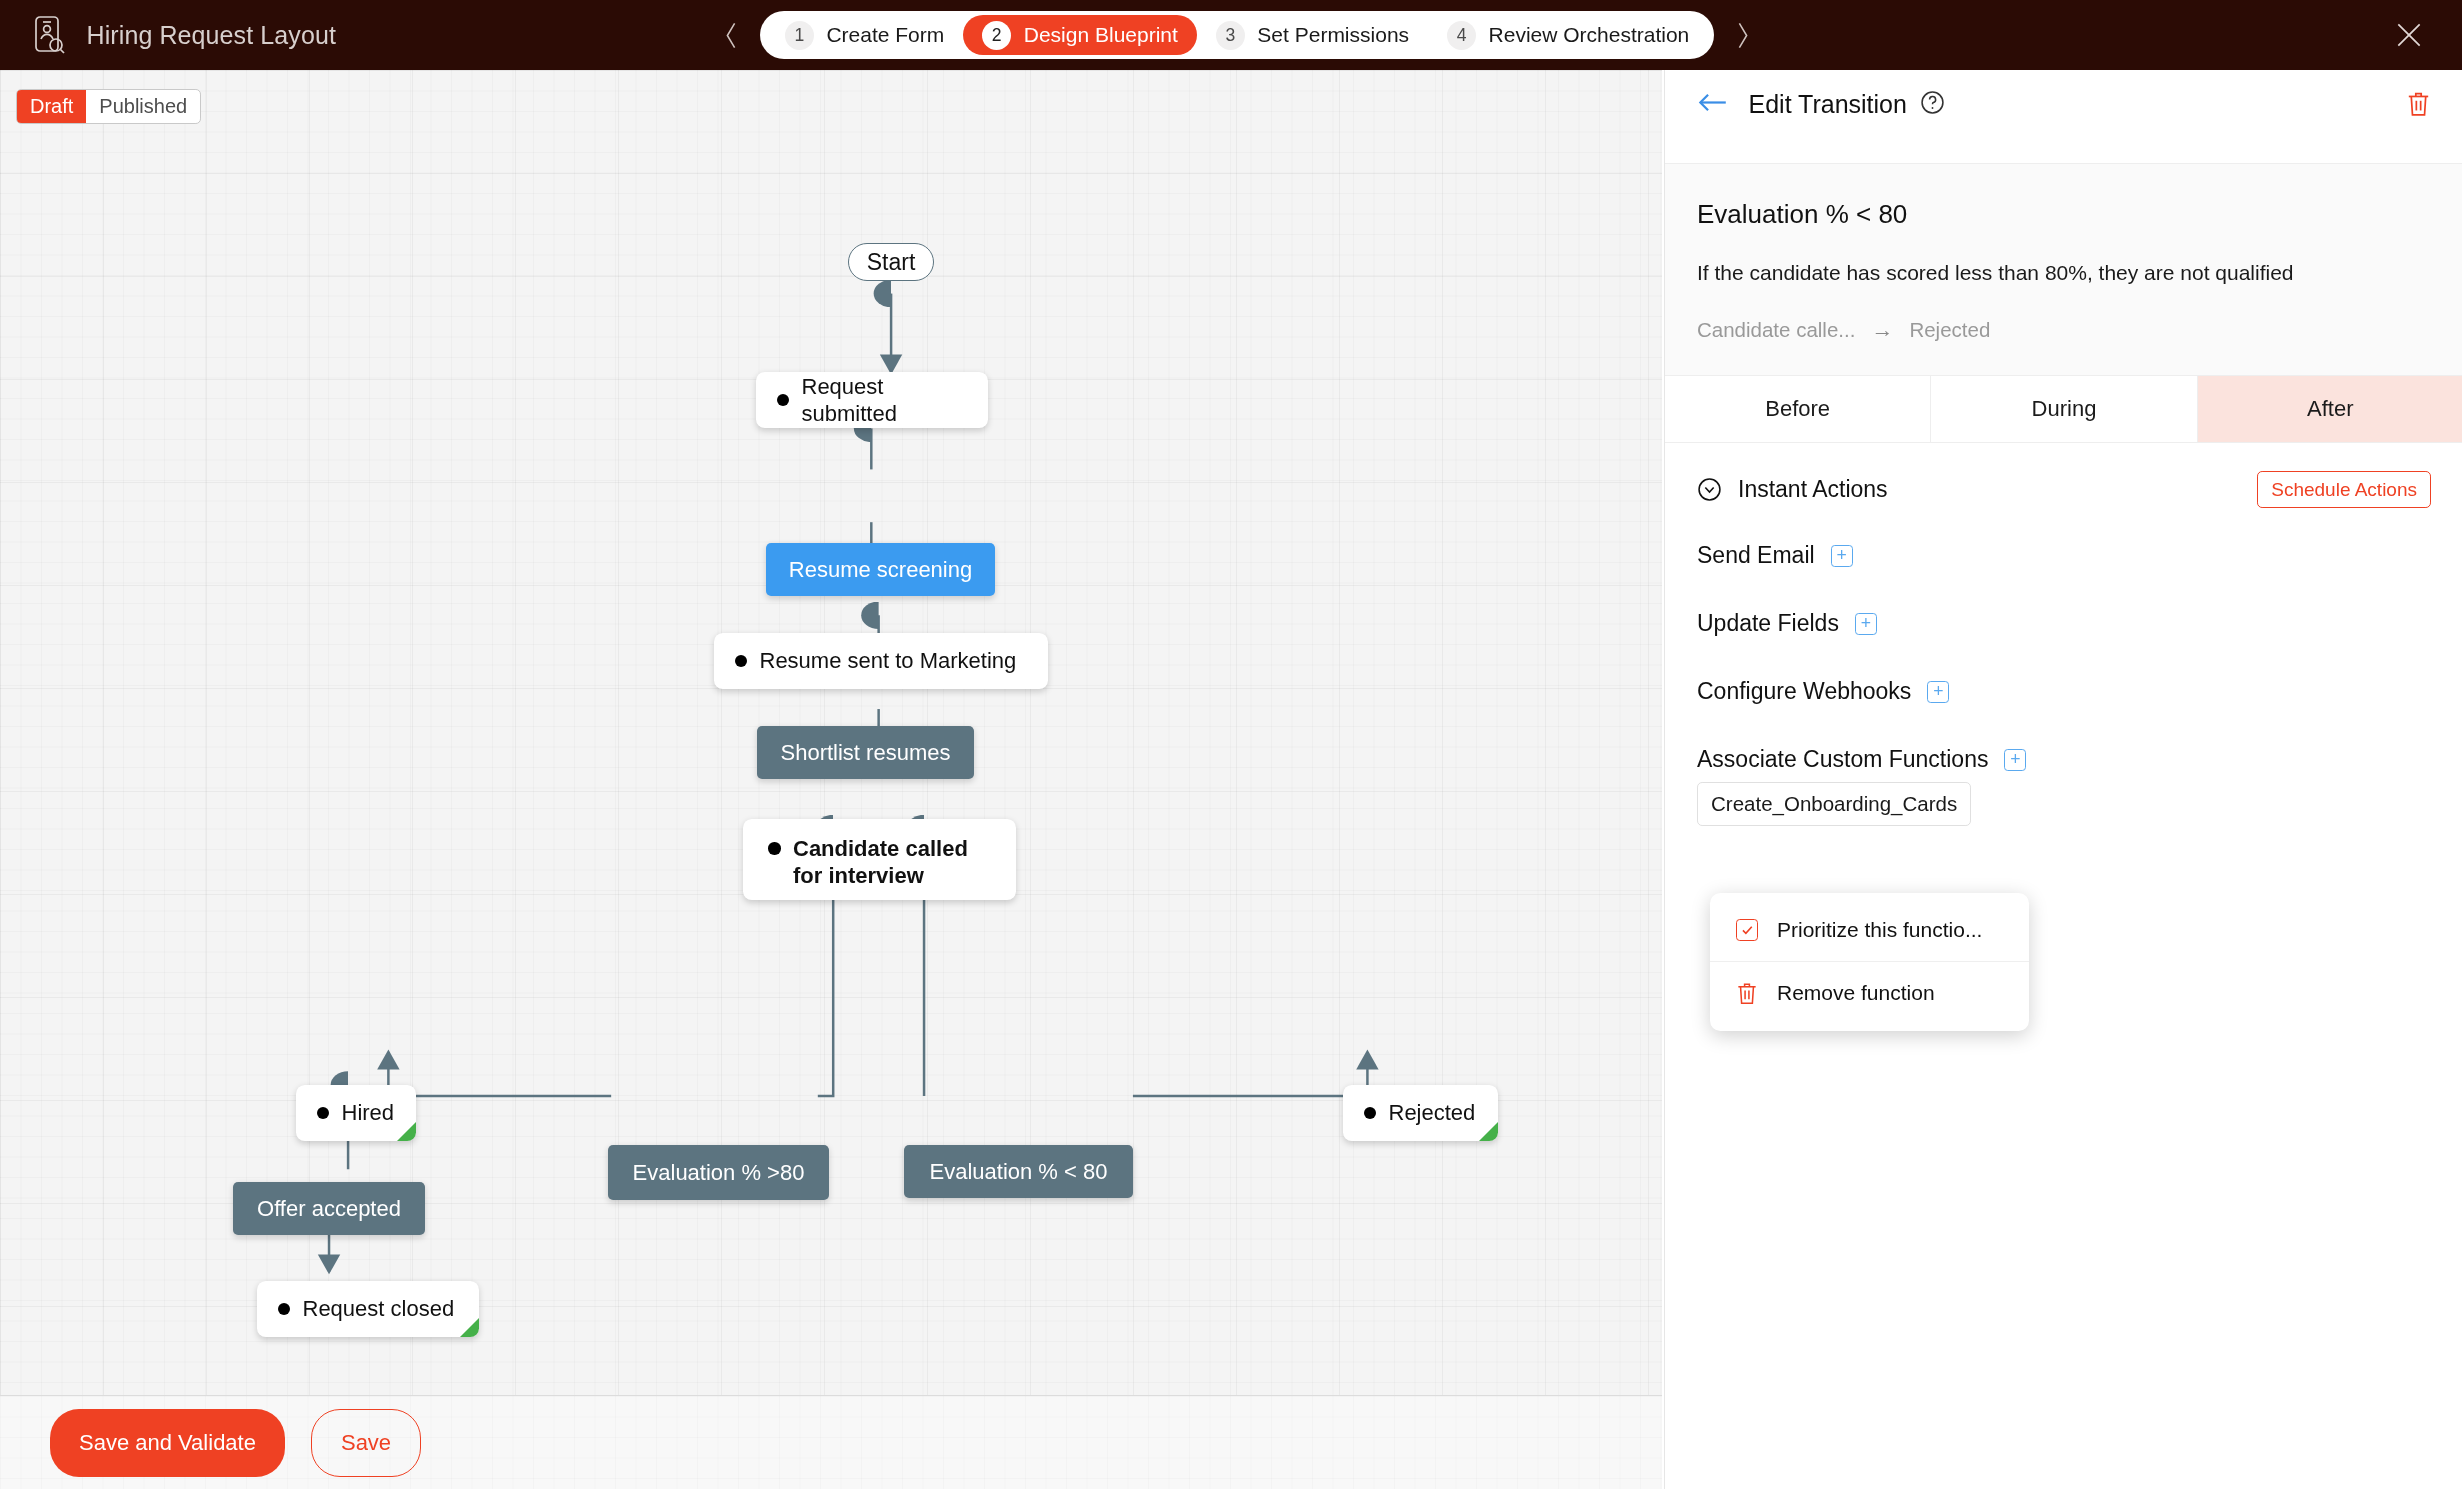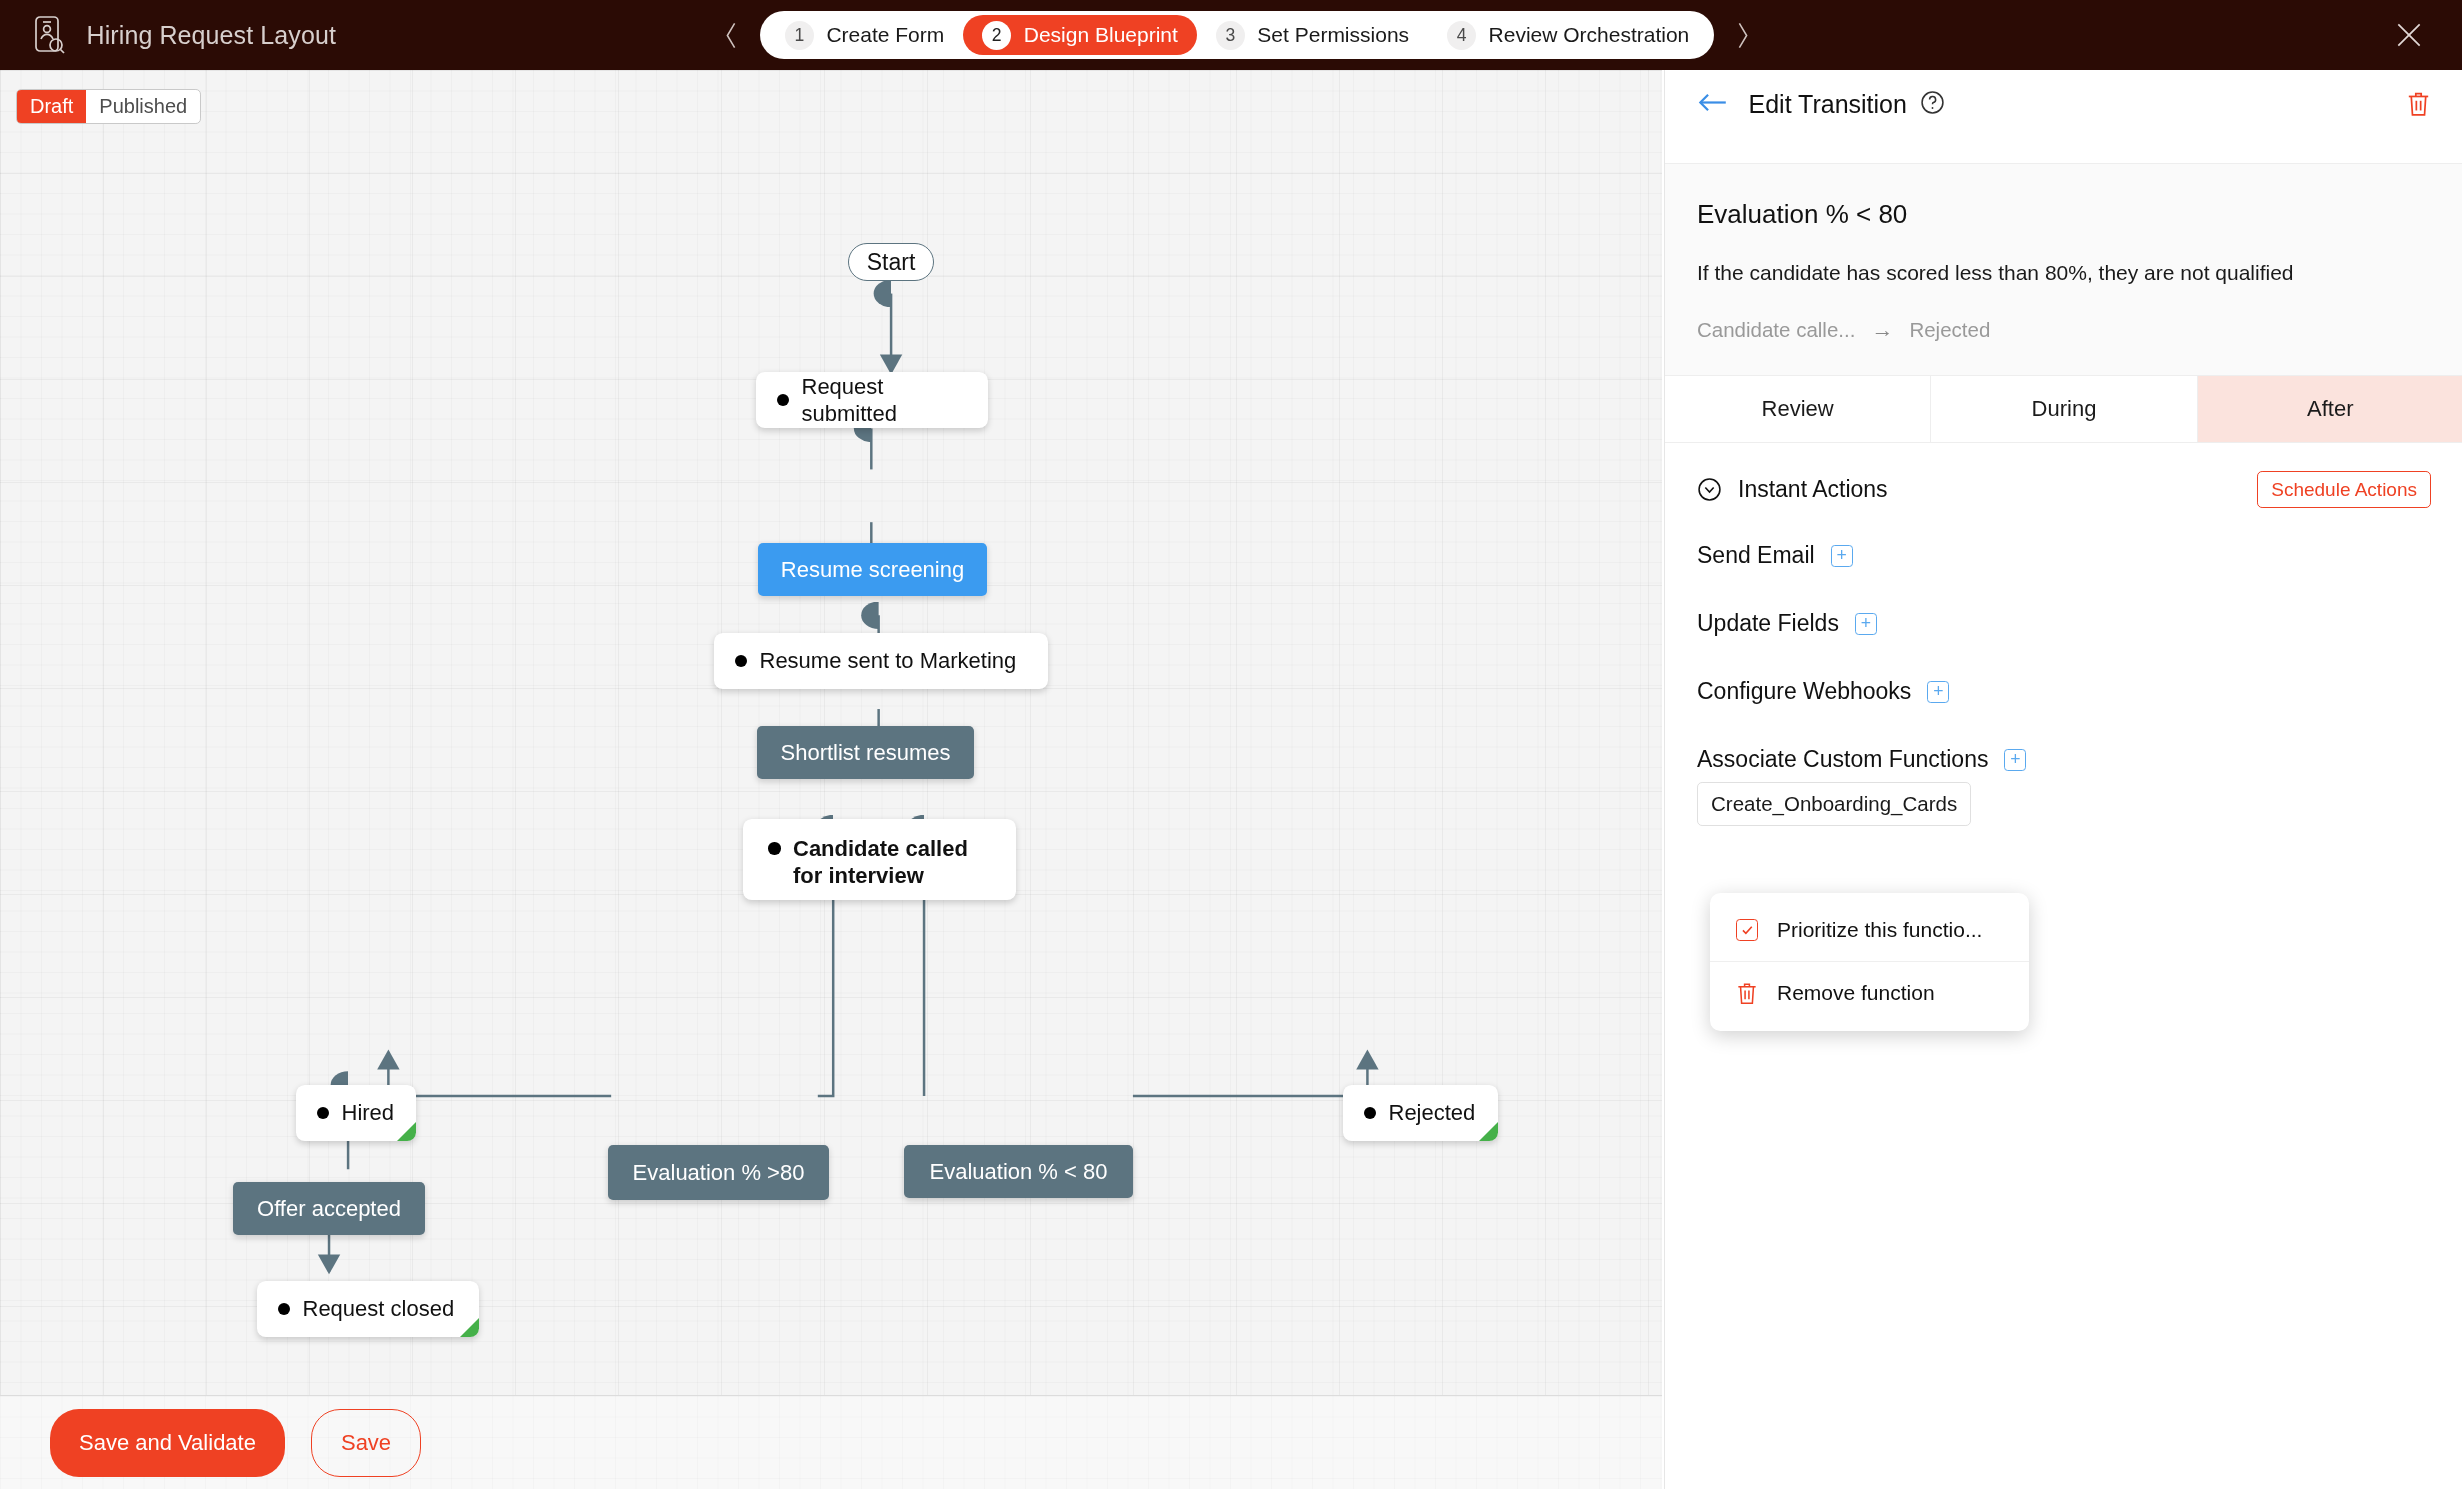--- a/index.html
+++ b/index.html
@@ -92,21 +92,21 @@
     position: absolute; background: #fff; border: 1.5px solid #5c7480;
     border-radius: 29px; display: flex; align-items: center;
     justify-content: center; font-size: 23px; color: #111; cursor: pointer;
   }
   .trans {
     position: absolute; border-radius: 5.1px; display: flex;
     align-items: center; justify-content: center; color: #fff;
     font-size: 22px; background: #5c7480; cursor: pointer;
     box-shadow: 0 2.2px 5.9px rgba(0,0,0,.16); white-space: nowrap;
   }
-  .trans.sel { background: #3b9bf0; }
+  .trans.sel { background: #3b9bf0; margin-left: 8px; }
 
   
   .footer {
     position: absolute; left: 0; top: 1395px; width: 1662px; height: 95px;
     background-color: #f8f8f8; border-top: 1.5px solid #dcdcdc;
     background-image:
       linear-gradient(to right, rgba(0,0,0,.02) 0.7px, transparent 0.7px),
       linear-gradient(to bottom, rgba(0,0,0,.02) 0.7px, transparent 0.7px);
     background-size: 20.5px 20.5px;
     display: flex; align-items: center; gap: 26px; padding-left: 50px;
@@ -372,21 +372,21 @@
     <div class="info-title">Evaluation % &lt; 80</div>
     <div class="info-desc">If the candidate has scored less than 80%, they are not qualified</div>
     <div class="info-path">
       <span>Candidate calle...</span>
       <span class="arr">→</span>
       <span>Rejected</span>
     </div>
   </div>
 
   <div class="tabs">
-    <div class="tab">Review</div>
+    <div class="tab">Before</div>
     <div class="tab">During</div>
     <div class="tab active">After</div>
   </div>
 
   <div class="section-row">
     <svg class="circle-chevron" viewBox="0 0 24 24" fill="none" stroke="currentColor" stroke-width="1.5">
         <circle cx="12" cy="12" r="10"></circle>
         <polyline points="8,10 12,14.5 16,10"></polyline>
       </svg>
     <span class="section-title">Instant Actions</span>

